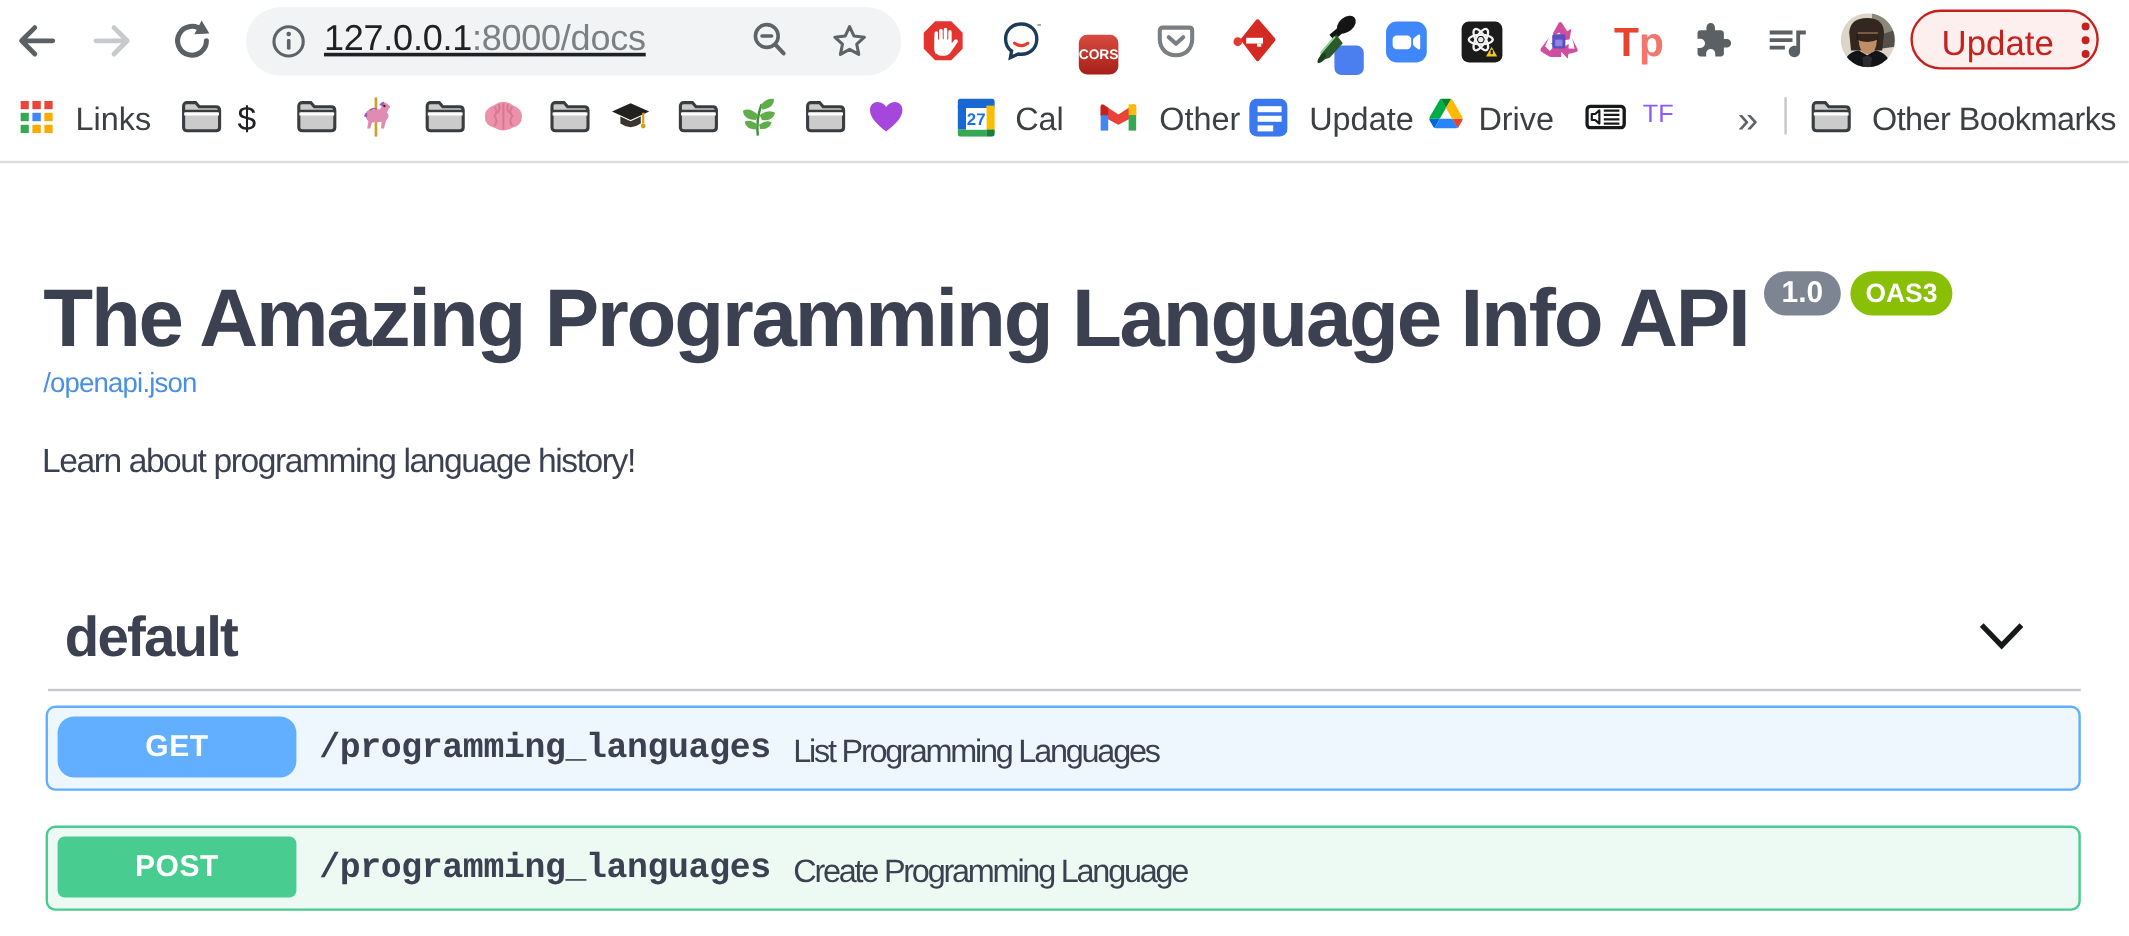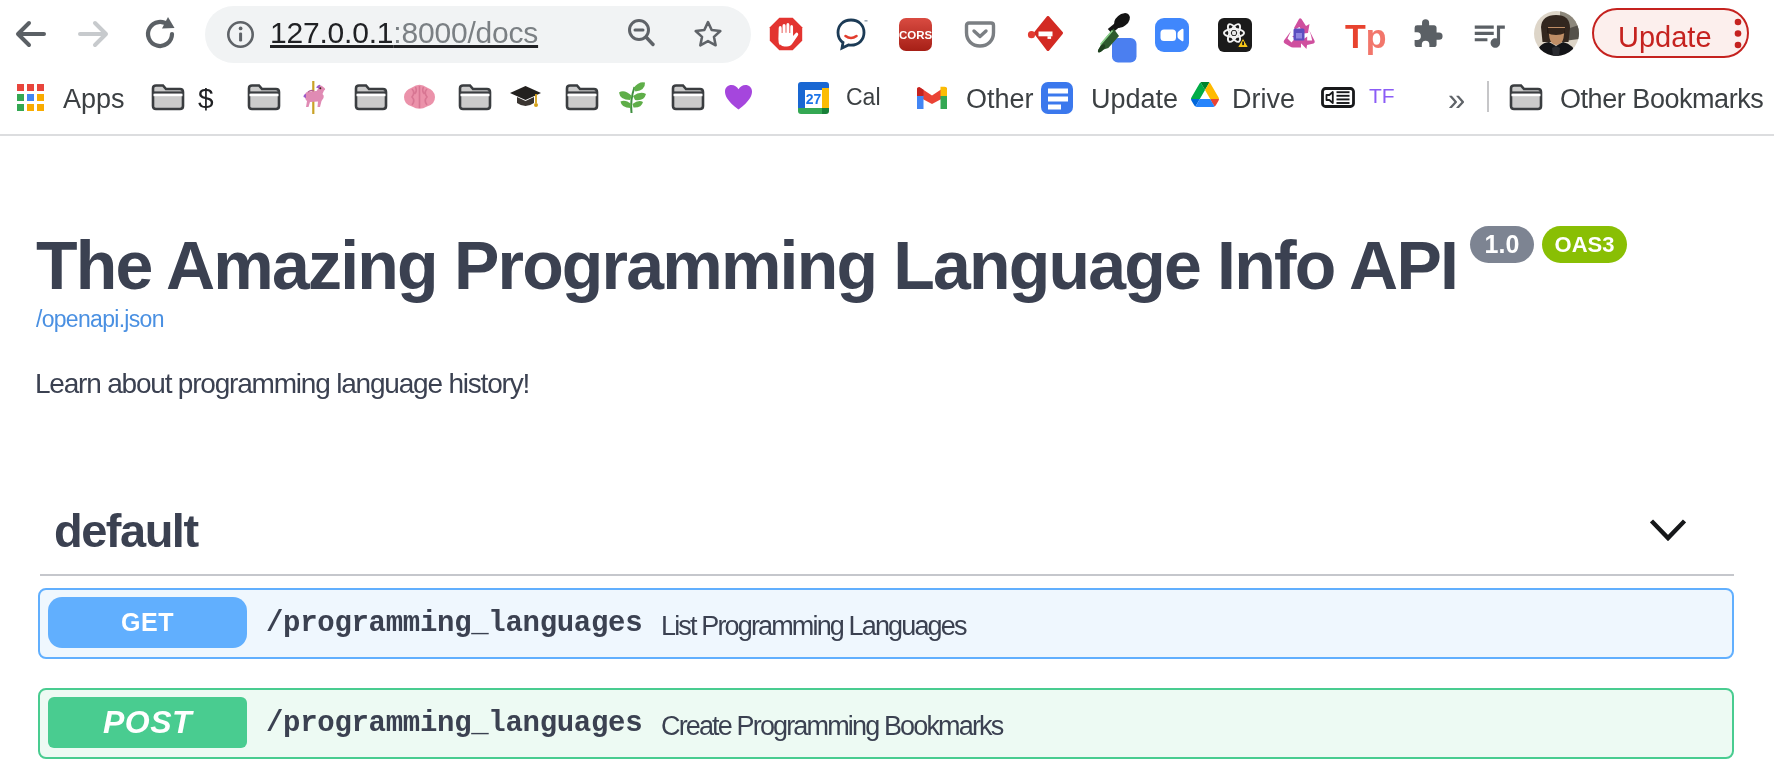--- a/index.html
+++ b/index.html
@@ -50,21 +50,21 @@
     <path d="M10.3 0.8 h13.4 L33.2 10.3 v13.4 L23.7 33.2 h-13.4 L0.8 23.7 v-13.4 Z" fill="#e33430"></path>
     <path d="M11 28.5 q-1.8-2.5-1.6-6.5 l0.3-11 q0.05-1.9 1.55-1.9 t1.45 1.9 v5 h0.8 v-7.2 q0-1.9 1.55-1.9 t1.55 1.9 v7 h0.8 v-7.8 q0-1.9 1.5-1.9 t1.5 1.9 v8 h0.85 v-6.2 q0-1.8 1.4-1.8 t1.4 1.8 v9.2 l2.3-2.6 q1.3-1.4 2.4-0.3 t0 2.6 l-5.2 7.5 q-2.2 3.3-5.6 3.3 h-2.5 q-2.6 0-4.2-1.9 Z" fill="#fff"></path>
   </svg>
 
   <svg class="abs" style="left:834px;top:17px;" width="34" height="34" viewBox="0 0 34 34">
     <path d="M17 3 C9 3 4 8.5 4 15.5 C4 20 6 23.5 9 25.5 L8 31 L14.5 28 C15.3 28.1 16.1 28.2 17 28.2 C25 28.2 30 22.5 30 15.5 C30 8.5 25 3 17 3 Z" fill="none" stroke="#1c3b56" stroke-width="2.8"></path>
     <path d="M11.5 19 Q17 23 22.5 19" fill="none" stroke="#e23d2e" stroke-width="2.6" stroke-linecap="round"></path>
   <rect x="30.5" y="3" width="3" height="1.6" fill="#9aa7b5"></rect>
   </svg>
 
-  <div class="abs" style="left:899px;top:18px;width:33px;height:33px;border-radius:7px;background:linear-gradient(180deg,#d94b41,#a61f16);display:flex;align-items:center;justify-content:center;">
+  <div class="abs" style="left:899px;top:29px;width:33px;height:33px;border-radius:7px;background:linear-gradient(180deg,#d94b41,#a61f16);display:flex;align-items:center;justify-content:center;">
     <span style="color:#fff;font-weight:bold;font-size:11.5px;letter-spacing:0;">CORS</span>
   </div>
 
   <svg class="abs" style="left:963px;top:17px;" width="34" height="34" viewBox="0 0 34 34">
     <path d="M6 6 h22 c1.6 0 2.5 0.9 2.5 2.5 v7 c0 8-5.5 13.5-13.5 13.5 S3.5 23.5 3.5 15.5 v-7 C3.5 6.9 4.4 6 6 6 Z" fill="none" stroke="#7b7f83" stroke-width="3.4"></path>
     <path d="M11 14 L17 19.5 L23 14" fill="none" stroke="#7b7f83" stroke-width="3.4" stroke-linecap="round" stroke-linejoin="round"></path>
   </svg>
 
   <svg class="abs" style="left:1027px;top:16px;" width="36" height="36" viewBox="0 0 36 36">
     <path d="M21 1.5 L34.5 17 L21 33.5 L8.5 17 Z" fill="#d32a23" stroke="#d32a23" stroke-width="3" stroke-linejoin="round"></path>
@@ -154,21 +154,21 @@
         <rect x="10" y="0" width="7" height="7" fill="#e8453c"></rect>
         <rect x="20" y="0" width="7" height="7" fill="#e8453c"></rect>
       <rect x="0" y="10" width="7" height="7" fill="#34a853"></rect>
         <rect x="10" y="10" width="7" height="7" fill="#4285f4"></rect>
         <rect x="20" y="10" width="7" height="7" fill="#f9ab00"></rect>
       <rect x="0" y="20" width="7" height="7" fill="#34a853"></rect>
         <rect x="10" y="20" width="7" height="7" fill="#f9ab00"></rect>
         <rect x="20" y="20" width="7" height="7" fill="#f9ab00"></rect>
     </g>
   </svg>
-  <div class="abs bm-label" style="left:63px;top:84px;font-size:27px;color:#3c4043;">Apps</div>
+  <div class="abs bm-label" style="left:63px;top:84px;font-size:27px;color:#3c4043;">Links</div>
 
   <svg width="0" height="0" style="position:absolute">
     <defs>
       <g id="folder">
         <path d="M2 5.5 q0-3 3-3 h7 l3 3.5 h14 q3 0 3 3 v14 q0 3-3 3 h-24 q-3 0-3-3 Z" fill="#cbcbcb" stroke="#3a3d40" stroke-width="2.6"></path>
         <path d="M2 9.5 h30" stroke="#3a3d40" stroke-width="2.2"></path>
         <path d="M2.5 12 h29" stroke="#ffffff" stroke-width="2.4"></path>
       </g>
     </defs>
   </svg>
@@ -233,21 +233,21 @@
   <svg class="abs" style="left:798px;top:82px;" width="31" height="32" viewBox="0 0 31 32">
     <rect x="0" y="0" width="31" height="32" rx="3" fill="#fff"></rect>
     <path d="M0 3 q0-3 3-3 h25 q3 0 3 3 v5 h-31 Z" fill="#1967d2"></path>
     <rect x="0" y="6" width="7 " height="20" fill="#1967d2"></rect>
     <rect x="24" y="6" width="7" height="20" fill="#fbbc04"></rect>
     <path d="M0 26 h24 v6 h-21 q-3 0-3-3 Z" fill="#34a853"></path>
     <path d="M24 26 h7 v3 q0 3-3 3 h-4 Z" fill="#188038"></path>
     <rect x="7" y="8" width="17" height="18" fill="#fff"></rect>
     <text x="15.5" y="22" text-anchor="middle" font-family="Liberation Sans" font-size="14" font-weight="bold" fill="#1a73e8">27</text>
   </svg>
-  <div class="abs bm-label" style="left:846px;top:84px;font-size:23px;color:#3c4043;">Cal</div>
+  <div class="abs bm-label" style="left:846px;top:84px;font-size:27px;color:#3c4043;">Cal</div>
 
   <svg class="abs" style="left:917px;top:86px;" width="30" height="23" viewBox="0 0 30 23">
     <path d="M0 10 L0 3 Q0 0.9 2.6 1.2 L15 9.5 L27.4 1.2 Q30 0.9 30 3 L30 10 L15 18 Z" fill="#ea4335"></path>
     <path d="M23.5 0.8 h4 Q30 0.8 30 3.5 V10 h-6.5 Z" fill="#fbbc04"></path>
     <rect x="0" y="9" width="6.5" height="14" fill="#4285f4"></rect>
     <rect x="23.5" y="10" width="6.5" height="13" fill="#34a853"></rect>
     <path d="M0 3 Q0 0.9 2.6 1.2 L6.5 3.8 V10 H0 Z" fill="#c5221f"></path>
   </svg>
   <div class="abs bm-label" style="left:966px;top:84px;font-size:27px;color:#3c4043;">Other</div>
 
@@ -303,18 +303,18 @@
 
   <div class="abs" style="left:38px;top:588px;width:1696px;height:71px;border:2px solid #61affe;border-radius:8px;background:#eff7fe;"></div>
   <div class="abs" style="left:48px;top:597px;width:199px;height:51px;border-radius:14px;background:#61affe;display:flex;align-items:center;justify-content:center;">
     <span style="color:#fff;font-weight:bold;font-size:25px;letter-spacing:0.5px;">GET</span>
   </div>
   <div class="abs" style="left:266px;top:607px;font-family:'Liberation Mono',monospace;font-weight:bold;font-size:29px;letter-spacing:-0.3px;color:#3b4151;">/programming_languages</div>
   <div class="abs" style="left:661px;top:610.5px;font-size:27px;letter-spacing:-1.85px;color:#3b4151;">List Programming Languages</div>
 
   <div class="abs" style="left:38px;top:688px;width:1696px;height:71px;border:2px solid #49cc90;border-radius:8px;background:#edfaf3;"></div>
   <div class="abs" style="left:48px;top:697px;width:199px;height:51px;border-radius:6px;background:#49cc90;display:flex;align-items:center;justify-content:center;">
-    <span style="color:#fff;font-weight:bold;font-size:32px;letter-spacing:0.5px;font-style:italic;">POST</span>
+    <span style="color:#fff;font-weight:bold;font-size:25px;letter-spacing:0.5px;">POST</span>
   </div>
   <div class="abs" style="left:266px;top:707px;font-family:'Liberation Mono',monospace;font-weight:bold;font-size:29px;letter-spacing:-0.3px;color:#3b4151;">/programming_languages</div>
-  <div class="abs" style="left:661px;top:710.5px;font-size:27px;letter-spacing:-1.85px;color:#3b4151;">Create Programming Bookmarks</div>
+  <div class="abs" style="left:661px;top:710.5px;font-size:27px;letter-spacing:-1.85px;color:#3b4151;">Create Programming Language</div>
 
 </div>
 
 </body></html>

